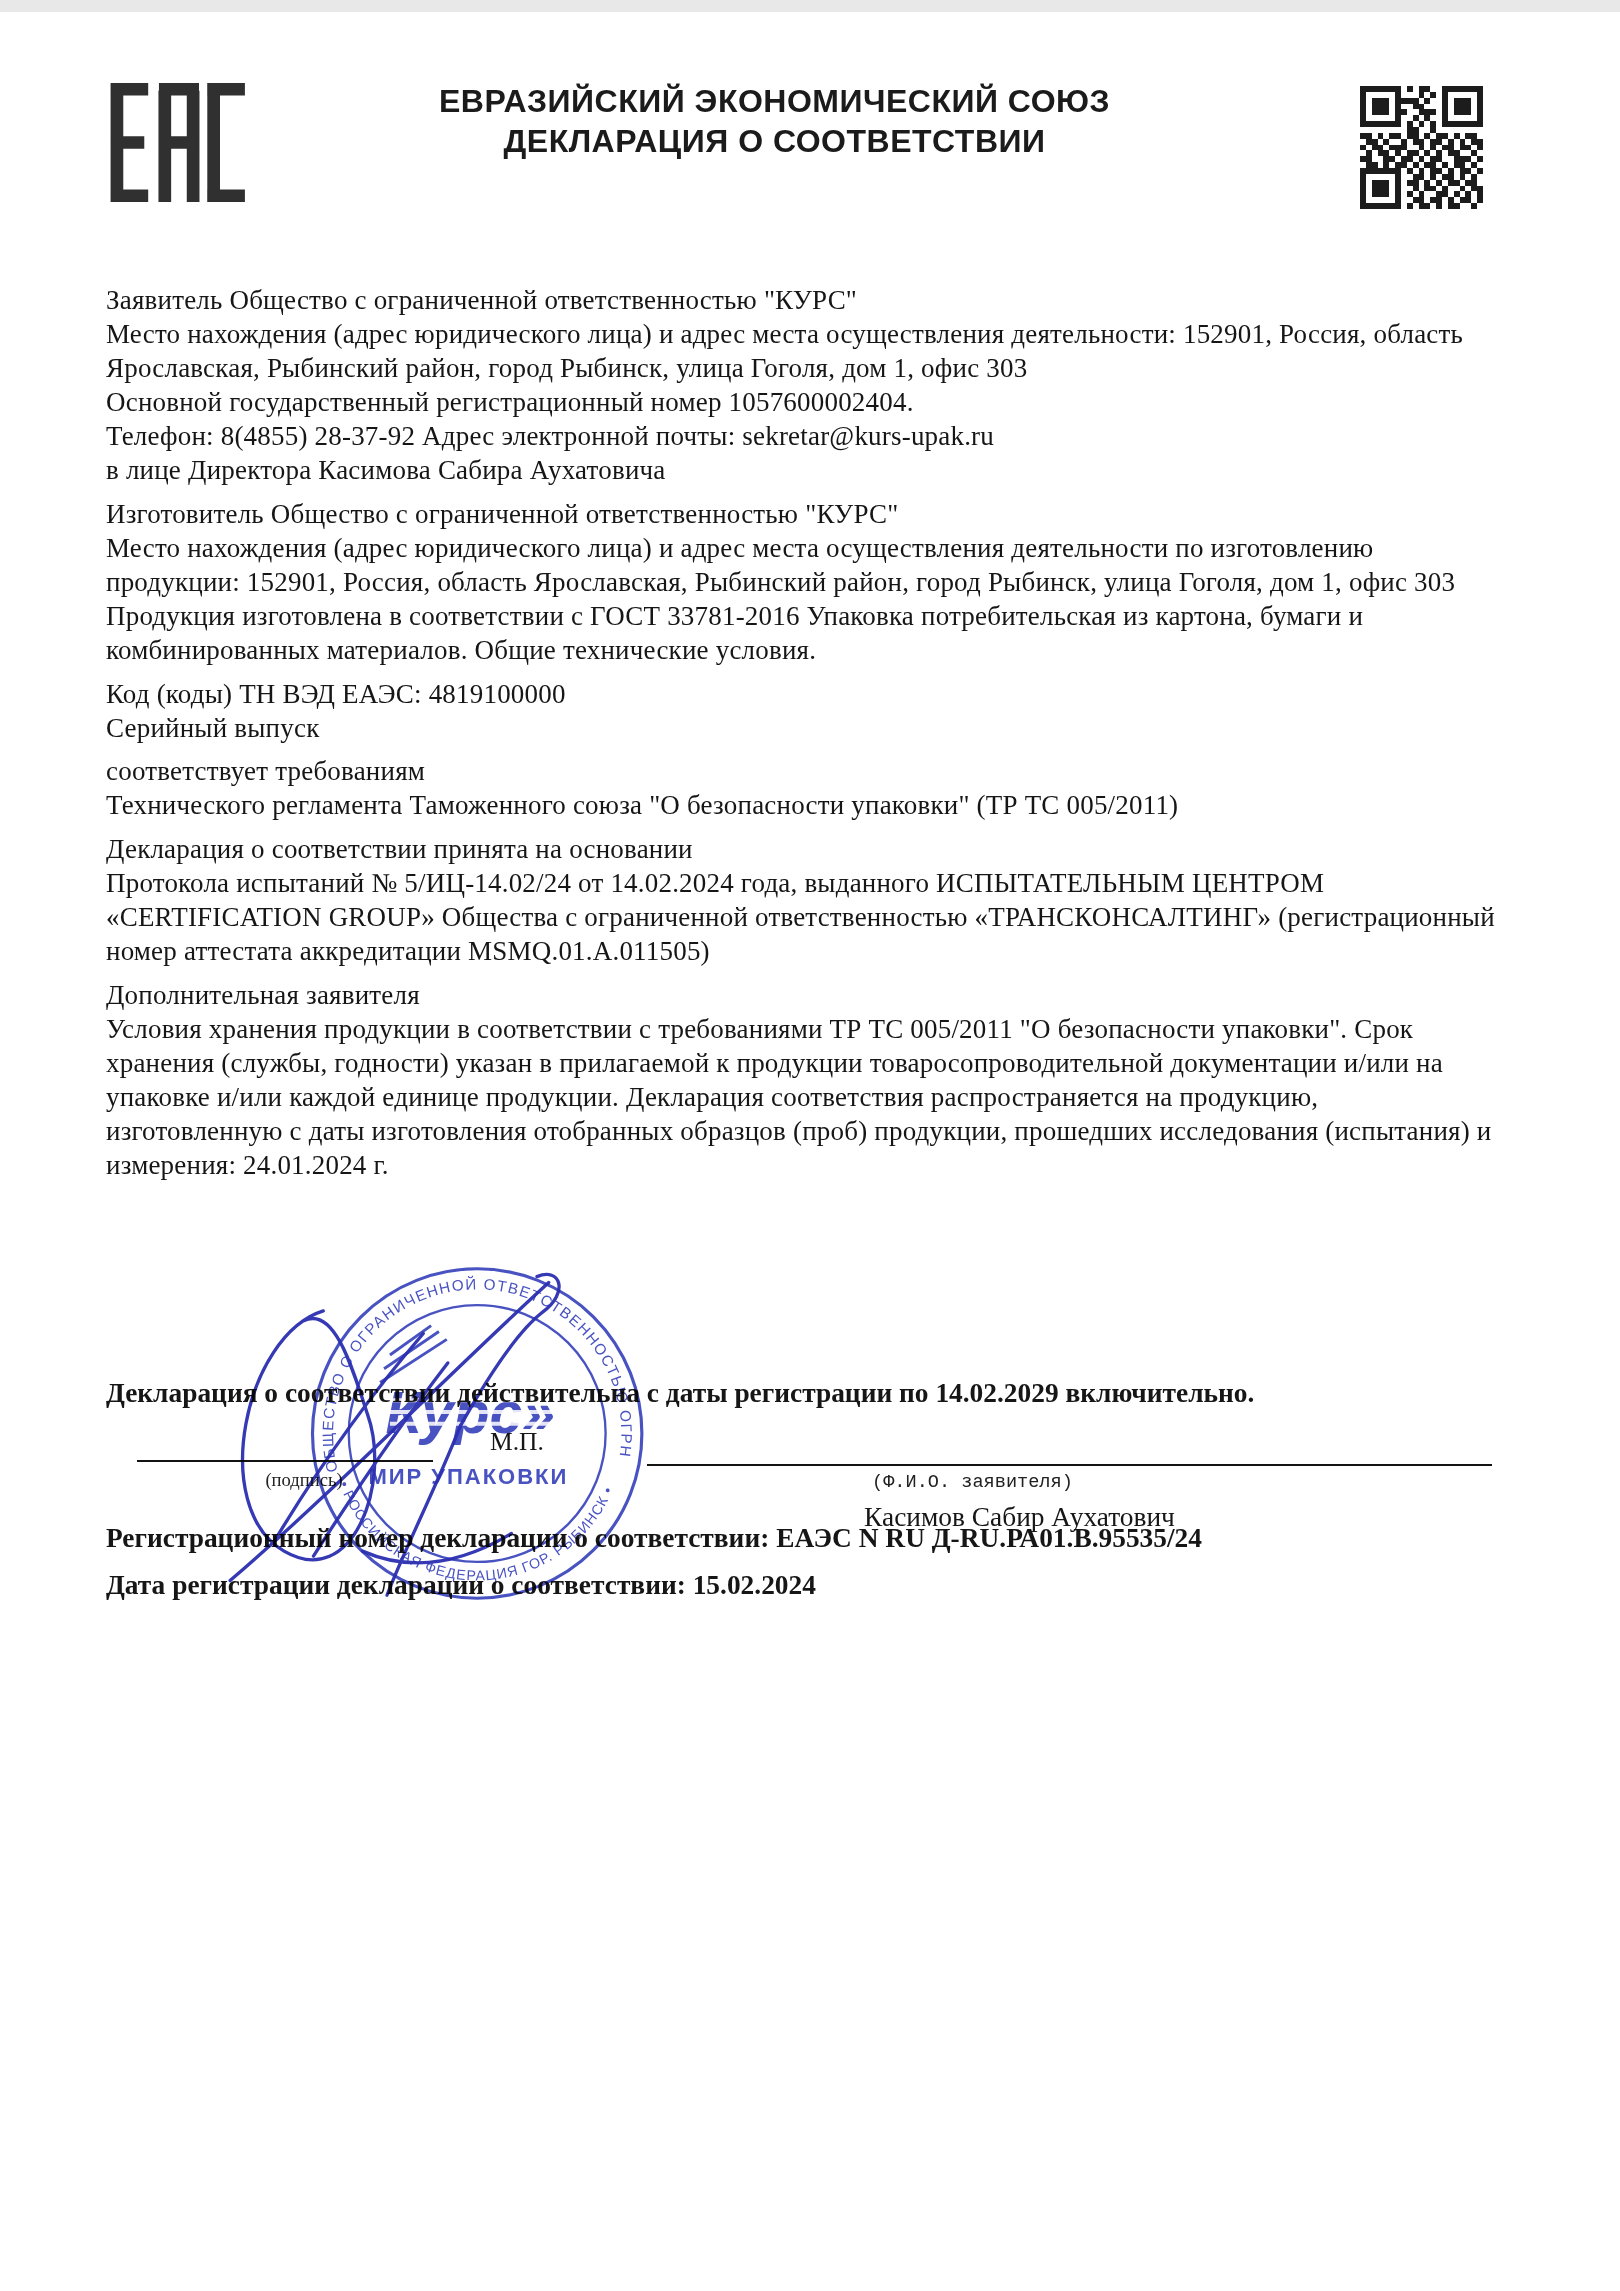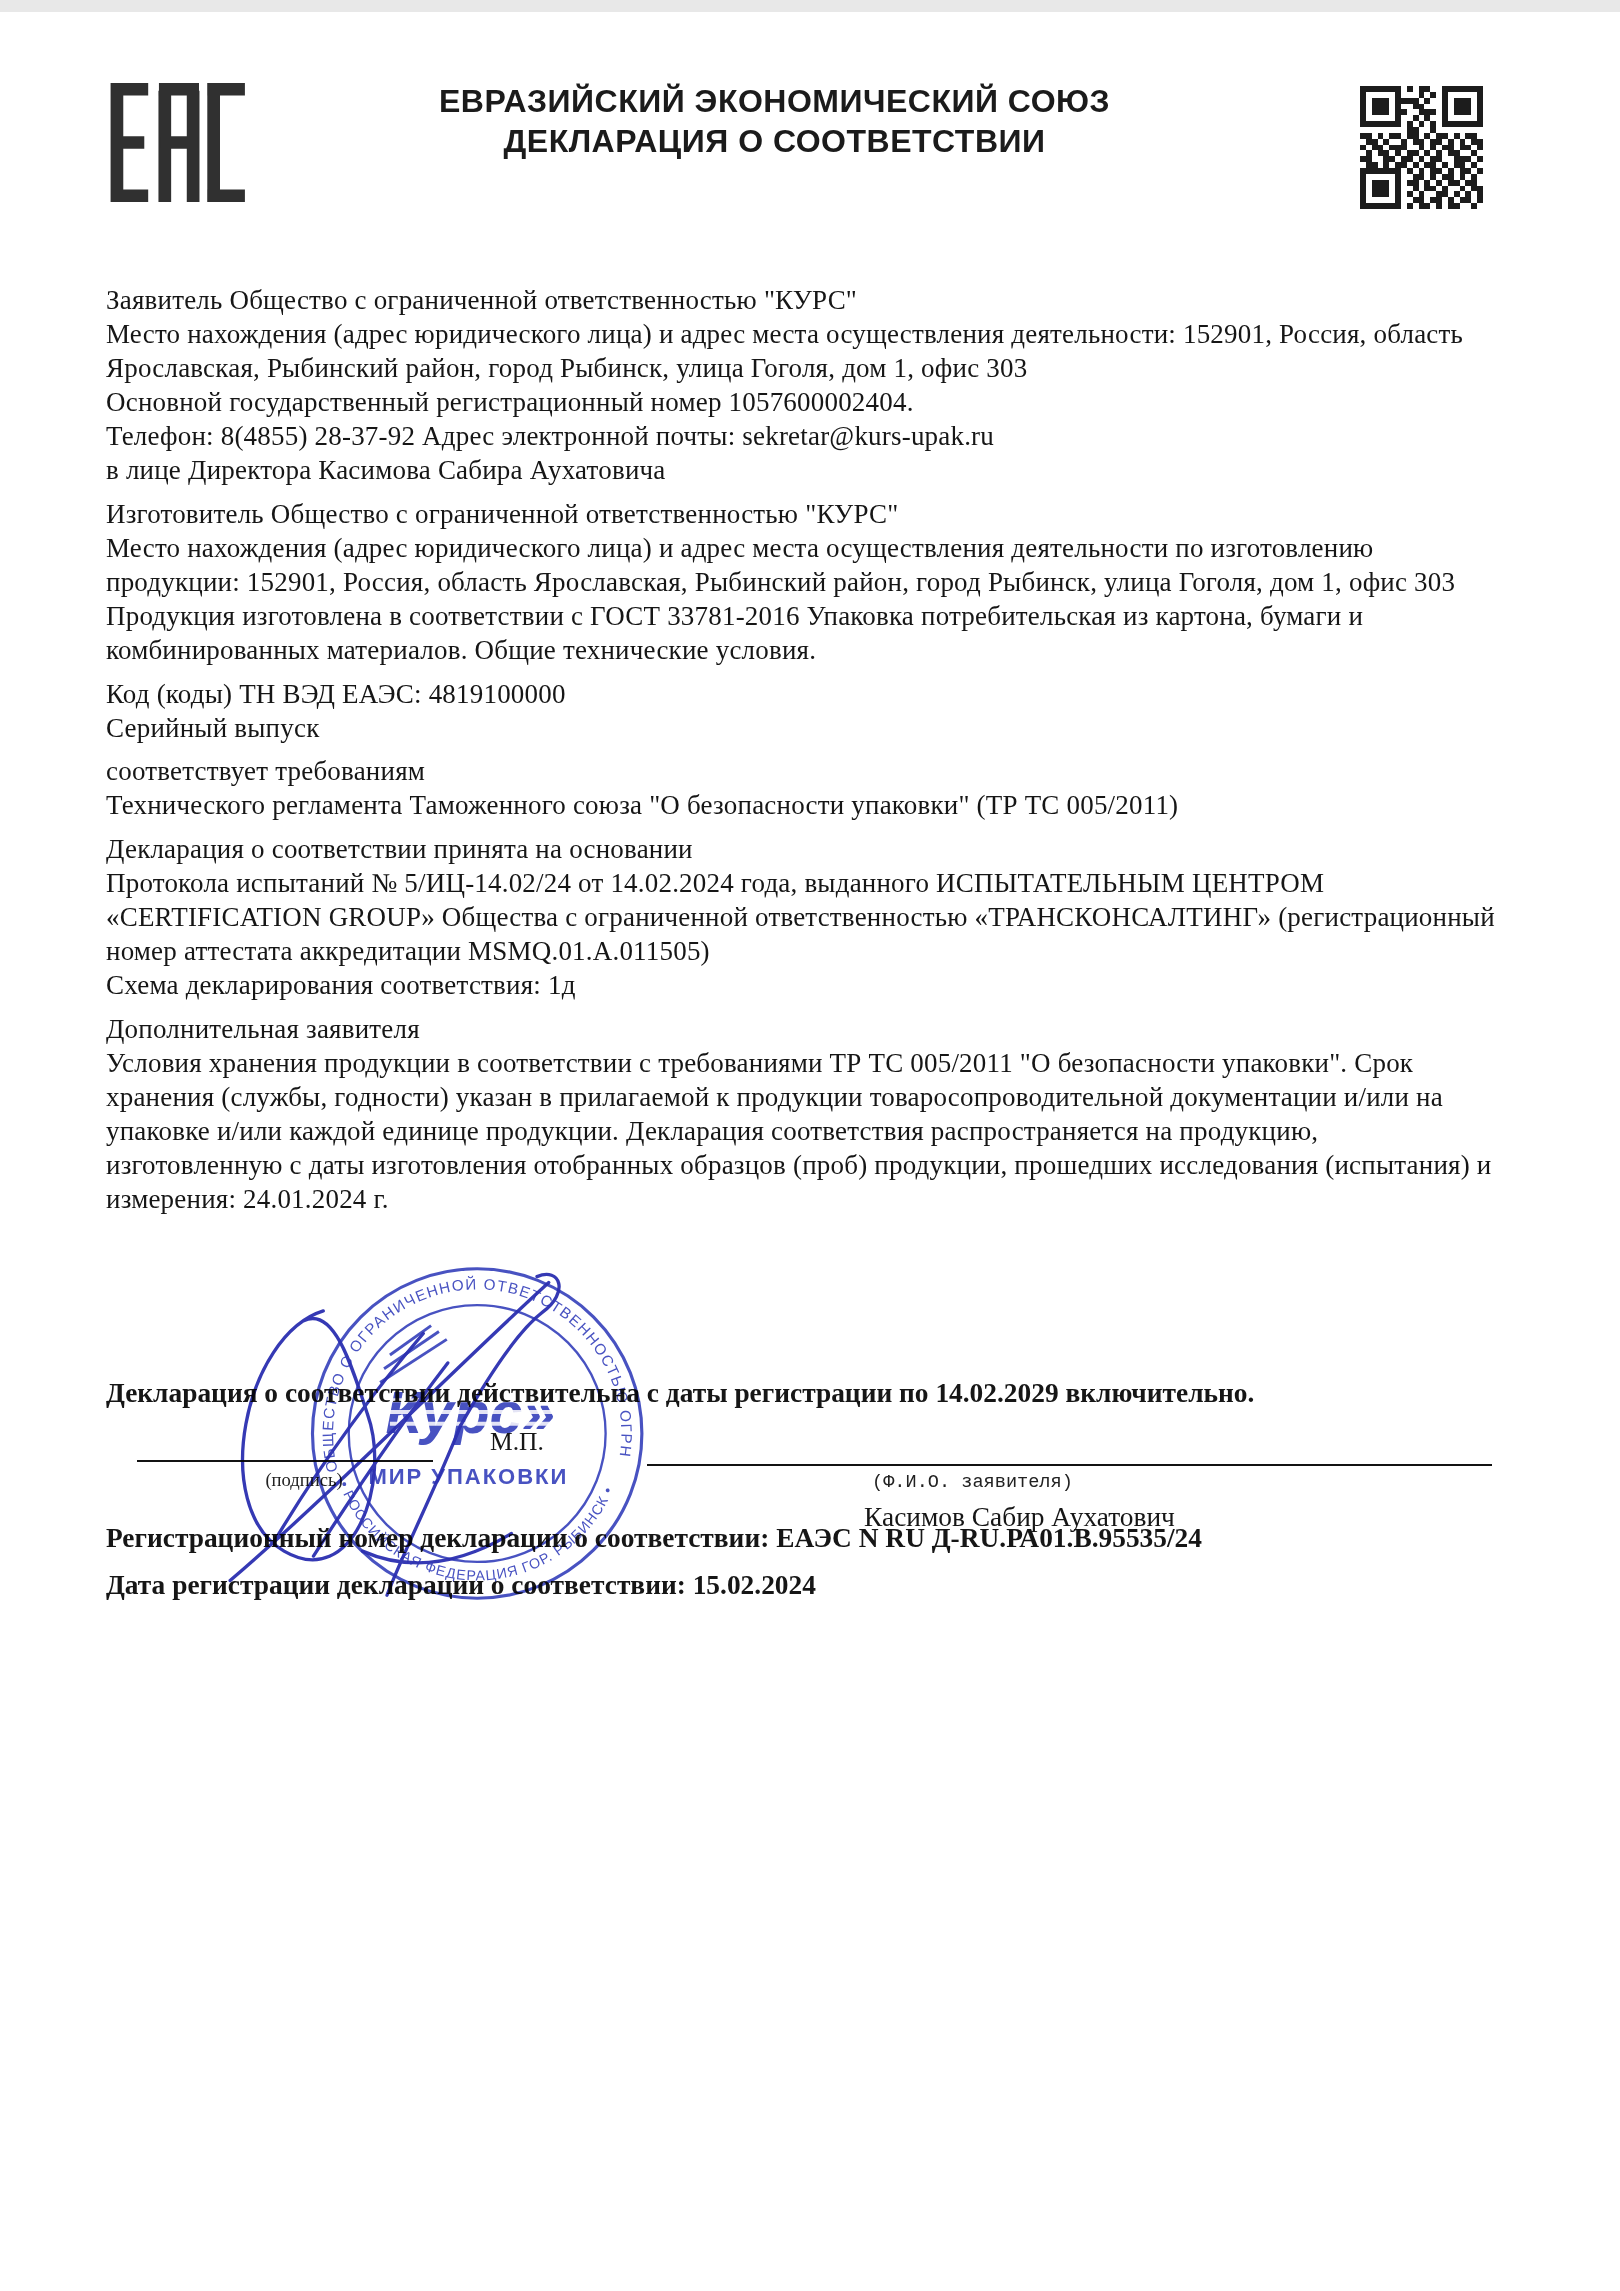--- a/index.html
+++ b/index.html
@@ -324,21 +324,20 @@
     <p><b>в лице </b><span>Директора Касимова Сабира Аухатовича</span></p>
     <p class="gap"><b></b><span>Изготовитель Общество с ограниченной ответственностью "КУРС"</span></p>
     <p><b></b><span>Место нахождения (адрес юридического лица) и адрес места осуществления деятельности по изготовлению продукции: 152901, Россия, область Ярославская, Рыбинский район, город Рыбинск, улица Гоголя, дом 1, офис 303</span></p>
     <p><b></b><span>Продукция изготовлена в соответствии с ГОСТ 33781-2016 Упаковка потребительская из картона, бумаги и комбинированных материалов. Общие технические условия.</span></p>
     <p class="gap"><b></b><span>Код (коды) ТН ВЭД ЕАЭС: 4819100000</span></p>
     <p><b></b><span>Серийный выпуск</span></p>
     <p class="gap"><b>соответствует требованиям</b><span></span></p>
     <p><b></b><span>Технического регламента Таможенного союза "О безопасности упаковки" (ТР ТС 005/2011)</span></p>
     <p class="gap"><b>Декларация о соответствии принята на основании</b><span></span></p>
     <p><b></b><span>Протокола испытаний № 5/ИЦ-14.02/24 от 14.02.2024 года, выданного ИСПЫТАТЕЛЬНЫМ ЦЕНТРОМ «CERTIFICATION GROUP» Общества с ограниченной ответственностью «ТРАНСКОНСАЛТИНГ» (регистрационный номер аттестата аккредитации MSMQ.01.A.011505)</span></p>
-    <p><b></b><span>Схема декларирования соответствия: 1д</span></p>
     <p class="gap"><b>Дополнительная заявителя</b><span></span></p>
     <p><b></b><span>Условия хранения продукции в соответствии с требованиями ТР ТС 005/2011 "О безопасности упаковки". Срок хранения (службы, годности) указан в прилагаемой к продукции товаросопроводительной документации и/или на упаковке и/или каждой единице продукции. Декларация соответствия распространяется на продукцию, изготовленную с даты изготовления отобранных образцов (проб) продукции, прошедших исследования (испытания) и измерения: 24.01.2024 г.</span></p>
   </div>
 
   <div class="validity">Декларация о соответствии действительна с даты регистрации по 14.02.2029 включительно.</div>
 
   <div class="mp-label">М.П.</div>
   <div class="signer-name">Касимов Сабир Аухатович</div>
   <div class="sig-line left"></div>
   <div class="sig-line right"></div>

